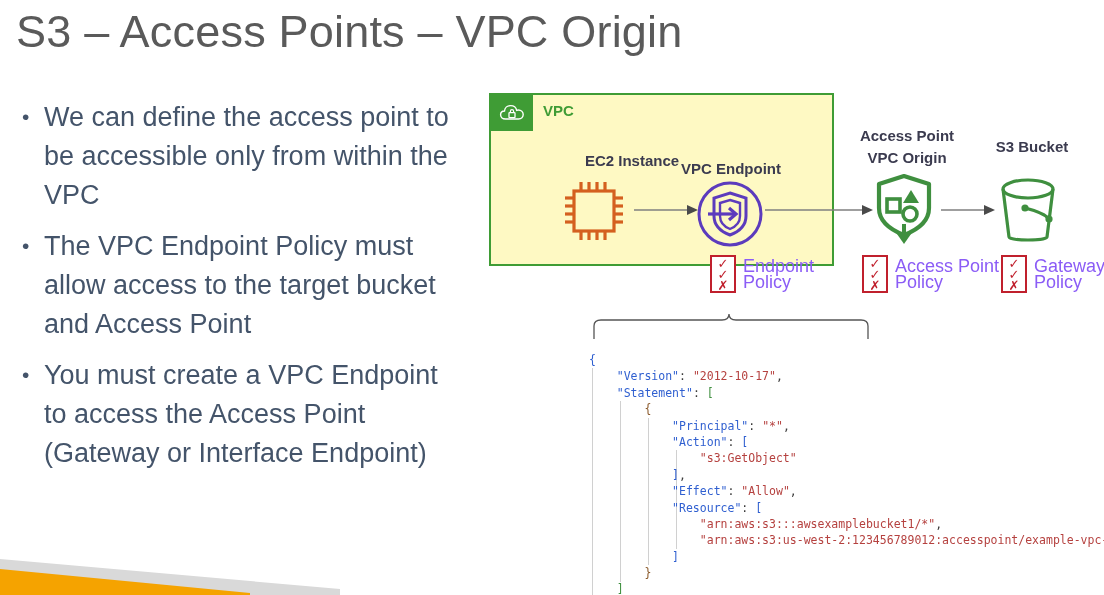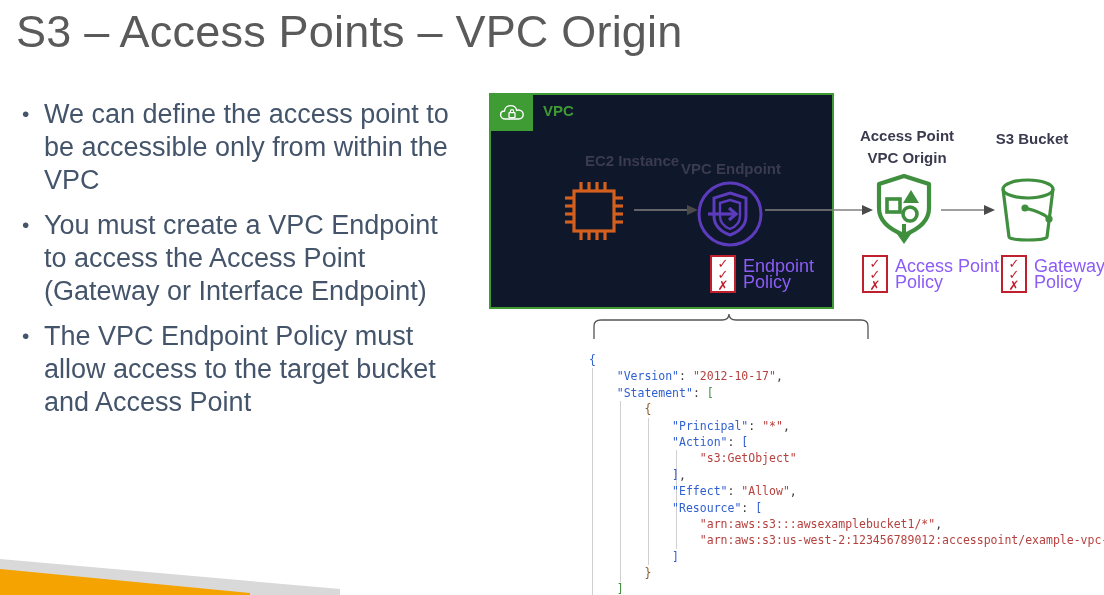--- a/index.html
+++ b/index.html
@@ -36,43 +36,43 @@
     width: 440px;
     list-style: none;
     margin: 0;
     padding: 0;
   }
   #bullet-list li {
     position: relative;
     padding-left: 30px;
     margin-bottom: 12px;
     font-size: 27px;
-    line-height: 33px;
+    line-height: 39px;
     color: #44546a;
     font-weight: 300;
   }
   #bullet-list li::before {
     content: "\2022";
     position: absolute;
     left: 8px;
     top: -1px;
     font-size: 21px;
     color: #44546a;
   }
 
   
   #vpc-box {
     position: absolute;
     left: 489px;
     top: 93px;
     width: 345px;
-    height: 216px;
+    height: 173px;
     border: 2px solid #3f9c35;
     box-sizing: border-box;
-    background: #0f172a;
+    background: #fef9c3;
   }
   #vpc-header-tile {
     position: absolute;
     left: 0px;
     top: 0px;
     width: 42px;
     height: 36px;
     background: #3f9c35;
     display: flex;
     align-items: center;
@@ -171,40 +171,40 @@
     bottom: 0;
   }
 </style>
 </head>
 <body>
 
 <div id="slide-title">S3 – Access Points – VPC Origin</div>
 
 <ul id="bullet-list">
   <li>We can define the access point to be accessible only from within the VPC</li>
+  <li>The VPC Endpoint Policy must allow access to the target bucket and Access Point</li>
   <li>You must create a VPC Endpoint to access the Access Point (Gateway or Interface Endpoint)</li>
-  <li>The VPC Endpoint Policy must allow access to the target bucket and Access Point</li>
 </ul>
 
 <div id="vpc-box">
   <div id="vpc-header-tile">
     <svg width="26" height="20" viewBox="0 0 26 20">
       <path d="M6.5 16 C3.2 16 1.6 13.8 1.6 11.8 C1.6 9.6 3.3 8 5.5 8 C5.8 4.8 8.4 2.6 11.6 2.6 C14.6 2.6 17.1 4.6 17.7 7.3 C18.2 7.1 18.8 7 19.4 7 C22 7 24.2 9 24.2 11.6 C24.2 14.1 22.2 16 19.6 16 Z" fill="none" stroke="#ffffff" stroke-width="1.4"></path>
       <rect x="10" y="9.6" width="6" height="5" rx="0.7" fill="none" stroke="#ffffff" stroke-width="1.3"></rect>
       <path d="M11.4 9.6 L11.4 8.2 A1.6 1.6 0 0 1 14.6 8.2 L14.6 9.6" fill="none" stroke="#ffffff" stroke-width="1.2"></path>
     </svg>
   </div>
   <div id="vpc-label">VPC</div>
 </div>
 
 <div class="node-label" style="left:545px; top:152px; width:100px;margin-left:37px;">EC2 Instance</div>
 <div class="node-label" style="left:678px; top:160px; width:106px;">VPC Endpoint</div>
 <div class="node-label" style="left:855px; top:127px; width:104px; font-weight:600;">Access Point</div>
 <div class="node-label" style="left:855px; top:149px; width:104px;">VPC Origin</div>
-<div class="node-label" style="left:984px; top:130px; width:96px;">S3 Bucket</div>
+<div class="node-label" style="left:984px; top:138px; width:96px;">S3 Bucket</div>
 
 <div class="icon-abs" style="left:558px; top:176px;">
   <svg width="72" height="70" viewBox="0 0 72 70">
     <g stroke="#d4601f" stroke-width="3.2" fill="none" stroke-linecap="butt">
       <rect x="16" y="15" width="40" height="40"></rect>
       <line x1="23" y1="15" x2="23" y2="6"></line>
       <line x1="31" y1="15" x2="31" y2="6"></line>
       <line x1="39" y1="15" x2="39" y2="6"></line>
       <line x1="47" y1="15" x2="47" y2="6"></line>
       <line x1="23" y1="55" x2="23" y2="64"></line>

